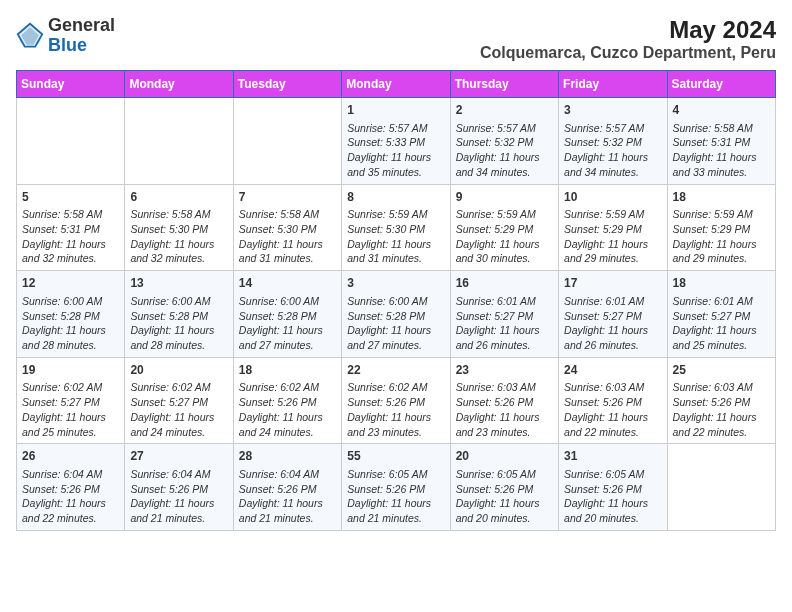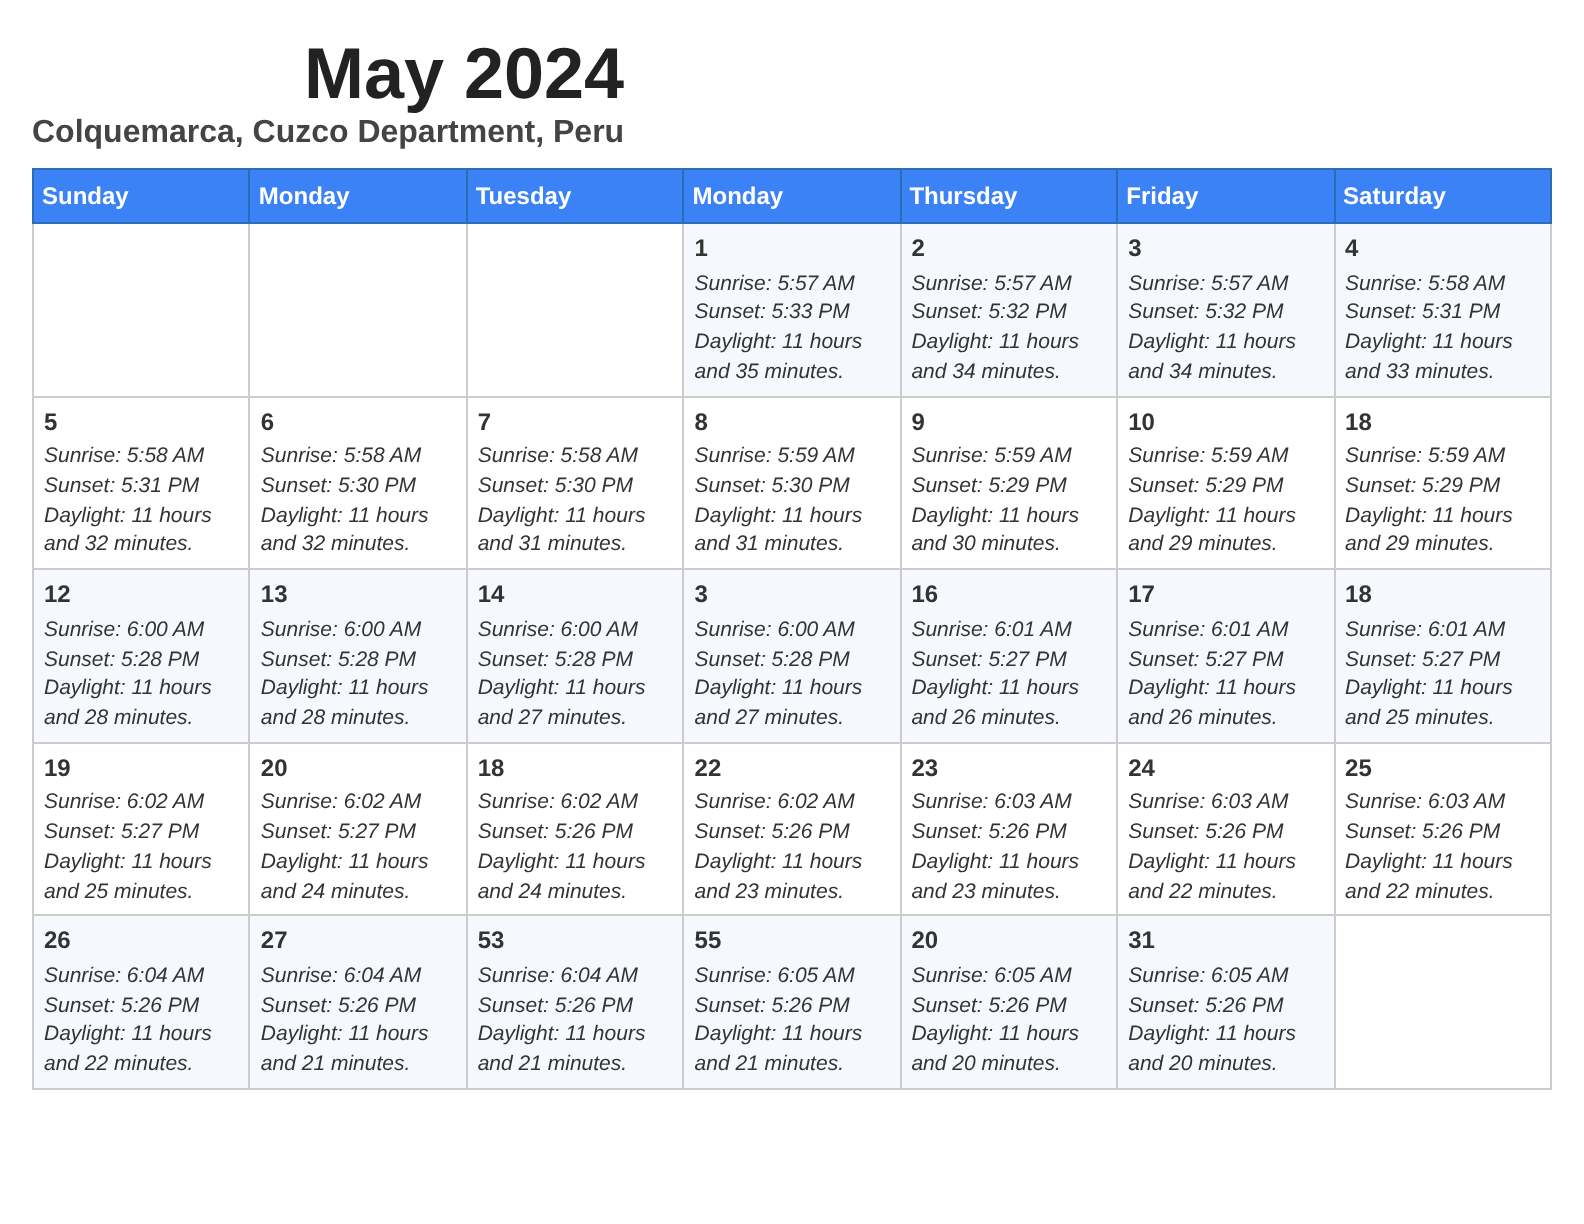--- a/index.html
+++ b/index.html
@@ -31,36 +31,36 @@
     .logo-text .blue { color: #1a6aab; }
     .logo-icon {
       width: 28px;
       height: 28px;
       margin-right: 4px;
     }
     .title-area {
       text-align: right;
     }
     .title-area h1 {
-      font-size: 36px;
+      font-size: 24px;
       font-weight: bold;
       color: #222;
     }
     .title-area h2 {
       font-size: 16px;
       font-weight: bold;
       color: #444;
     }
     table {
       width: 100%;
       border-collapse: collapse;
       font-size: 11px;
     }
     thead tr th {
-      background-color: #3b82f6;
+      background-color: #d946ef;
       color: #fff;
       padding: 6px 4px;
       text-align: left;
       font-size: 12px;
       font-weight: bold;
       border: 1px solid #2a6db5;
     }
     tbody tr td {
       vertical-align: top;
       padding: 4px 5px;
@@ -86,20 +86,31 @@
       font-size: 10.5px;
       color: #333;
       font-style: italic;
     }
     .empty { background: #fff !important; }
   </style>
 </head>
 <body>
 
 <div class="header">
+  <div class="logo">
+    <svg class="logo-icon" viewBox="0 0 32 32">
+      <polygon points="16,4 28,12 28,24 16,28 4,24 4,12" fill="#1a6aab" opacity="0.15"></polygon>
+      <polygon points="16,2 30,14 22,28 10,28 2,14" fill="none" stroke="#1a6aab" stroke-width="2"></polygon>
+      <polygon points="16,6 26,15 20,26 12,26 6,15" fill="#1a6aab" opacity="0.3"></polygon>
+    </svg>
+    <div class="logo-text">
+      <span class="general">General</span>
+      <span class="blue">Blue</span>
+    </div>
+  </div>
   <div class="title-area">
     <h1>May 2024</h1>
     <h2>Colquemarca, Cuzco Department, Peru</h2>
   </div>
 </div>
 
 <table>
   <thead>
     <tr>
     <th>Sunday</th>
@@ -226,21 +237,21 @@
       <tr>
         <td>
           <span class="day-num">26</span>
           <div class="day-info">Sunrise: 6:04 AM<br>Sunset: 5:26 PM<br>Daylight: 11 hours and 22 minutes.</div>
         </td>
         <td>
           <span class="day-num">27</span>
           <div class="day-info">Sunrise: 6:04 AM<br>Sunset: 5:26 PM<br>Daylight: 11 hours and 21 minutes.</div>
         </td>
         <td>
-          <span class="day-num">53</span>
+          <span class="day-num">28</span>
           <div class="day-info">Sunrise: 6:04 AM<br>Sunset: 5:26 PM<br>Daylight: 11 hours and 21 minutes.</div>
         </td>
         <td>
           <span class="day-num">55</span>
           <div class="day-info">Sunrise: 6:05 AM<br>Sunset: 5:26 PM<br>Daylight: 11 hours and 21 minutes.</div>
         </td>
         <td>
           <span class="day-num">20</span>
           <div class="day-info">Sunrise: 6:05 AM<br>Sunset: 5:26 PM<br>Daylight: 11 hours and 20 minutes.</div>
         </td>

